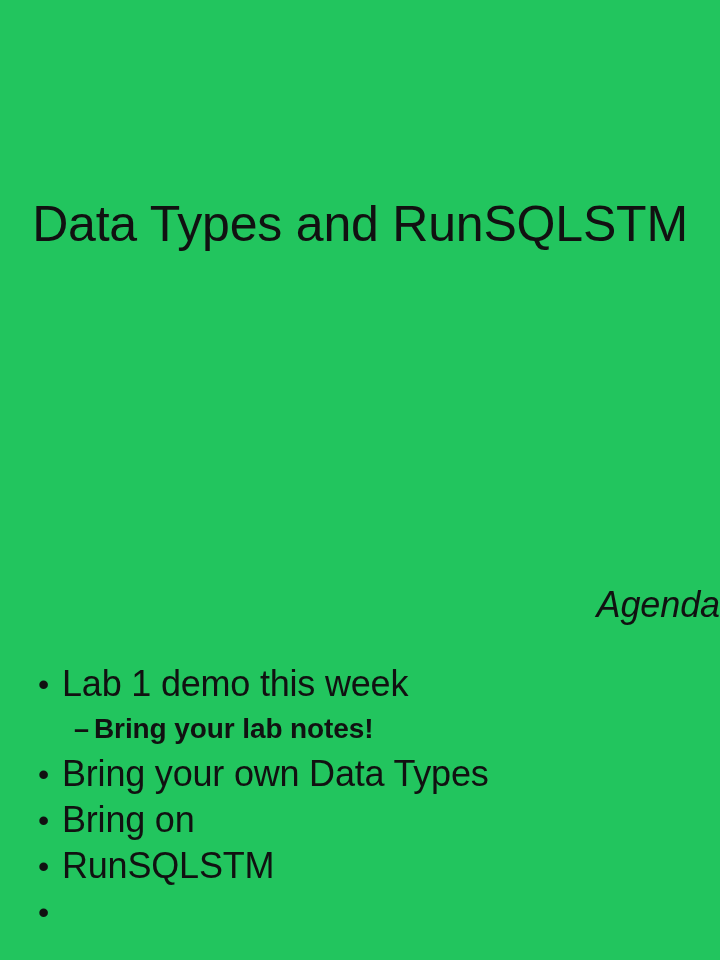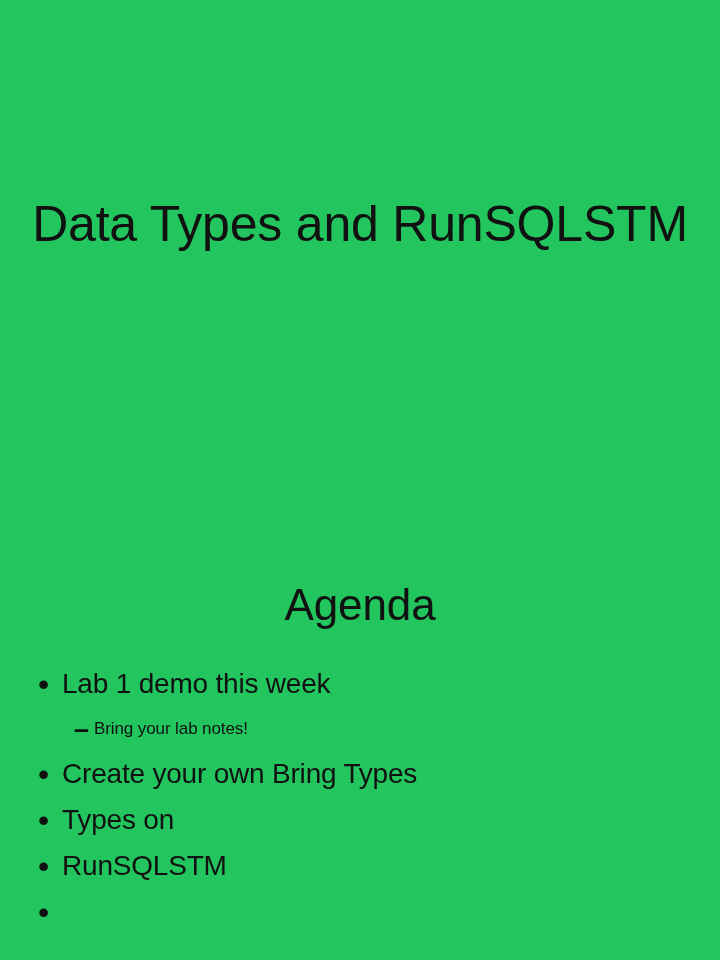--- a/index.html
+++ b/index.html
@@ -37,27 +37,28 @@
     color: #111111;
     white-space: nowrap;
   }
 
   
   .agenda-heading {
     position: absolute;
     left: 0;
     top: 580px;
     width: 720px;
-    text-align: center;
-    font-size: 44px;
+    text-align: right;
+    font-size: 36px;
     line-height: 50px;
     font-weight: 400;
     letter-spacing: -0.1px;
     color: #111111;
     white-space: nowrap;
+    font-style: italic;
   }
 
   
   .agenda-list {
     position: absolute;
     left: 0;
     top: 664px;
     width: 720px;
   }
 
@@ -73,21 +74,21 @@
     flex: 0 0 auto;
     width: 24px;
     font-size: 32px;
     line-height: 40px;
     text-align: left;
     color: #111111;
   }
 
   .bullet-text {
     flex: 0 1 auto;
-    font-size: 28px;
+    font-size: 36px;
     line-height: 40px;
     font-weight: 400;
     letter-spacing: -0.2px;
     color: #111111;
     white-space: nowrap;
   }
 
   
   .subbullet-row {
     position: relative;
@@ -101,23 +102,23 @@
     flex: 0 0 auto;
     width: 20px;
     font-size: 27px;
     line-height: 38px;
     font-weight: 600;
     color: #111111;
   }
 
   .subbullet-text {
     flex: 0 1 auto;
-    font-size: 17px;
+    font-size: 28px;
     line-height: 38px;
-    font-weight: 400;
+    font-weight: 700;
     letter-spacing: -0.1px;
     color: #111111;
     white-space: nowrap;
   }
 </style>
 </head>
 <body>
 
 <div class="slide-page">
 
@@ -132,26 +133,26 @@
       <span class="bullet-text">Lab 1 demo this week</span>
     </div>
 
     <div class="subbullet-row">
       <span class="subbullet-marker">–</span>
       <span class="subbullet-text">Bring your lab notes!</span>
     </div>
 
     <div class="bullet-row">
       <span class="bullet-marker">•</span>
-      <span class="bullet-text">Create your own Bring Types</span>
+      <span class="bullet-text">Bring your own Data Types</span>
     </div>
 
     <div class="bullet-row">
       <span class="bullet-marker">•</span>
-      <span class="bullet-text">Types on</span>
+      <span class="bullet-text">Bring on</span>
     </div>
 
     <div class="bullet-row">
       <span class="bullet-marker">•</span>
       <span class="bullet-text">RunSQLSTM</span>
     </div>
 
     <div class="bullet-row">
       <span class="bullet-marker">•</span>
     </div>

